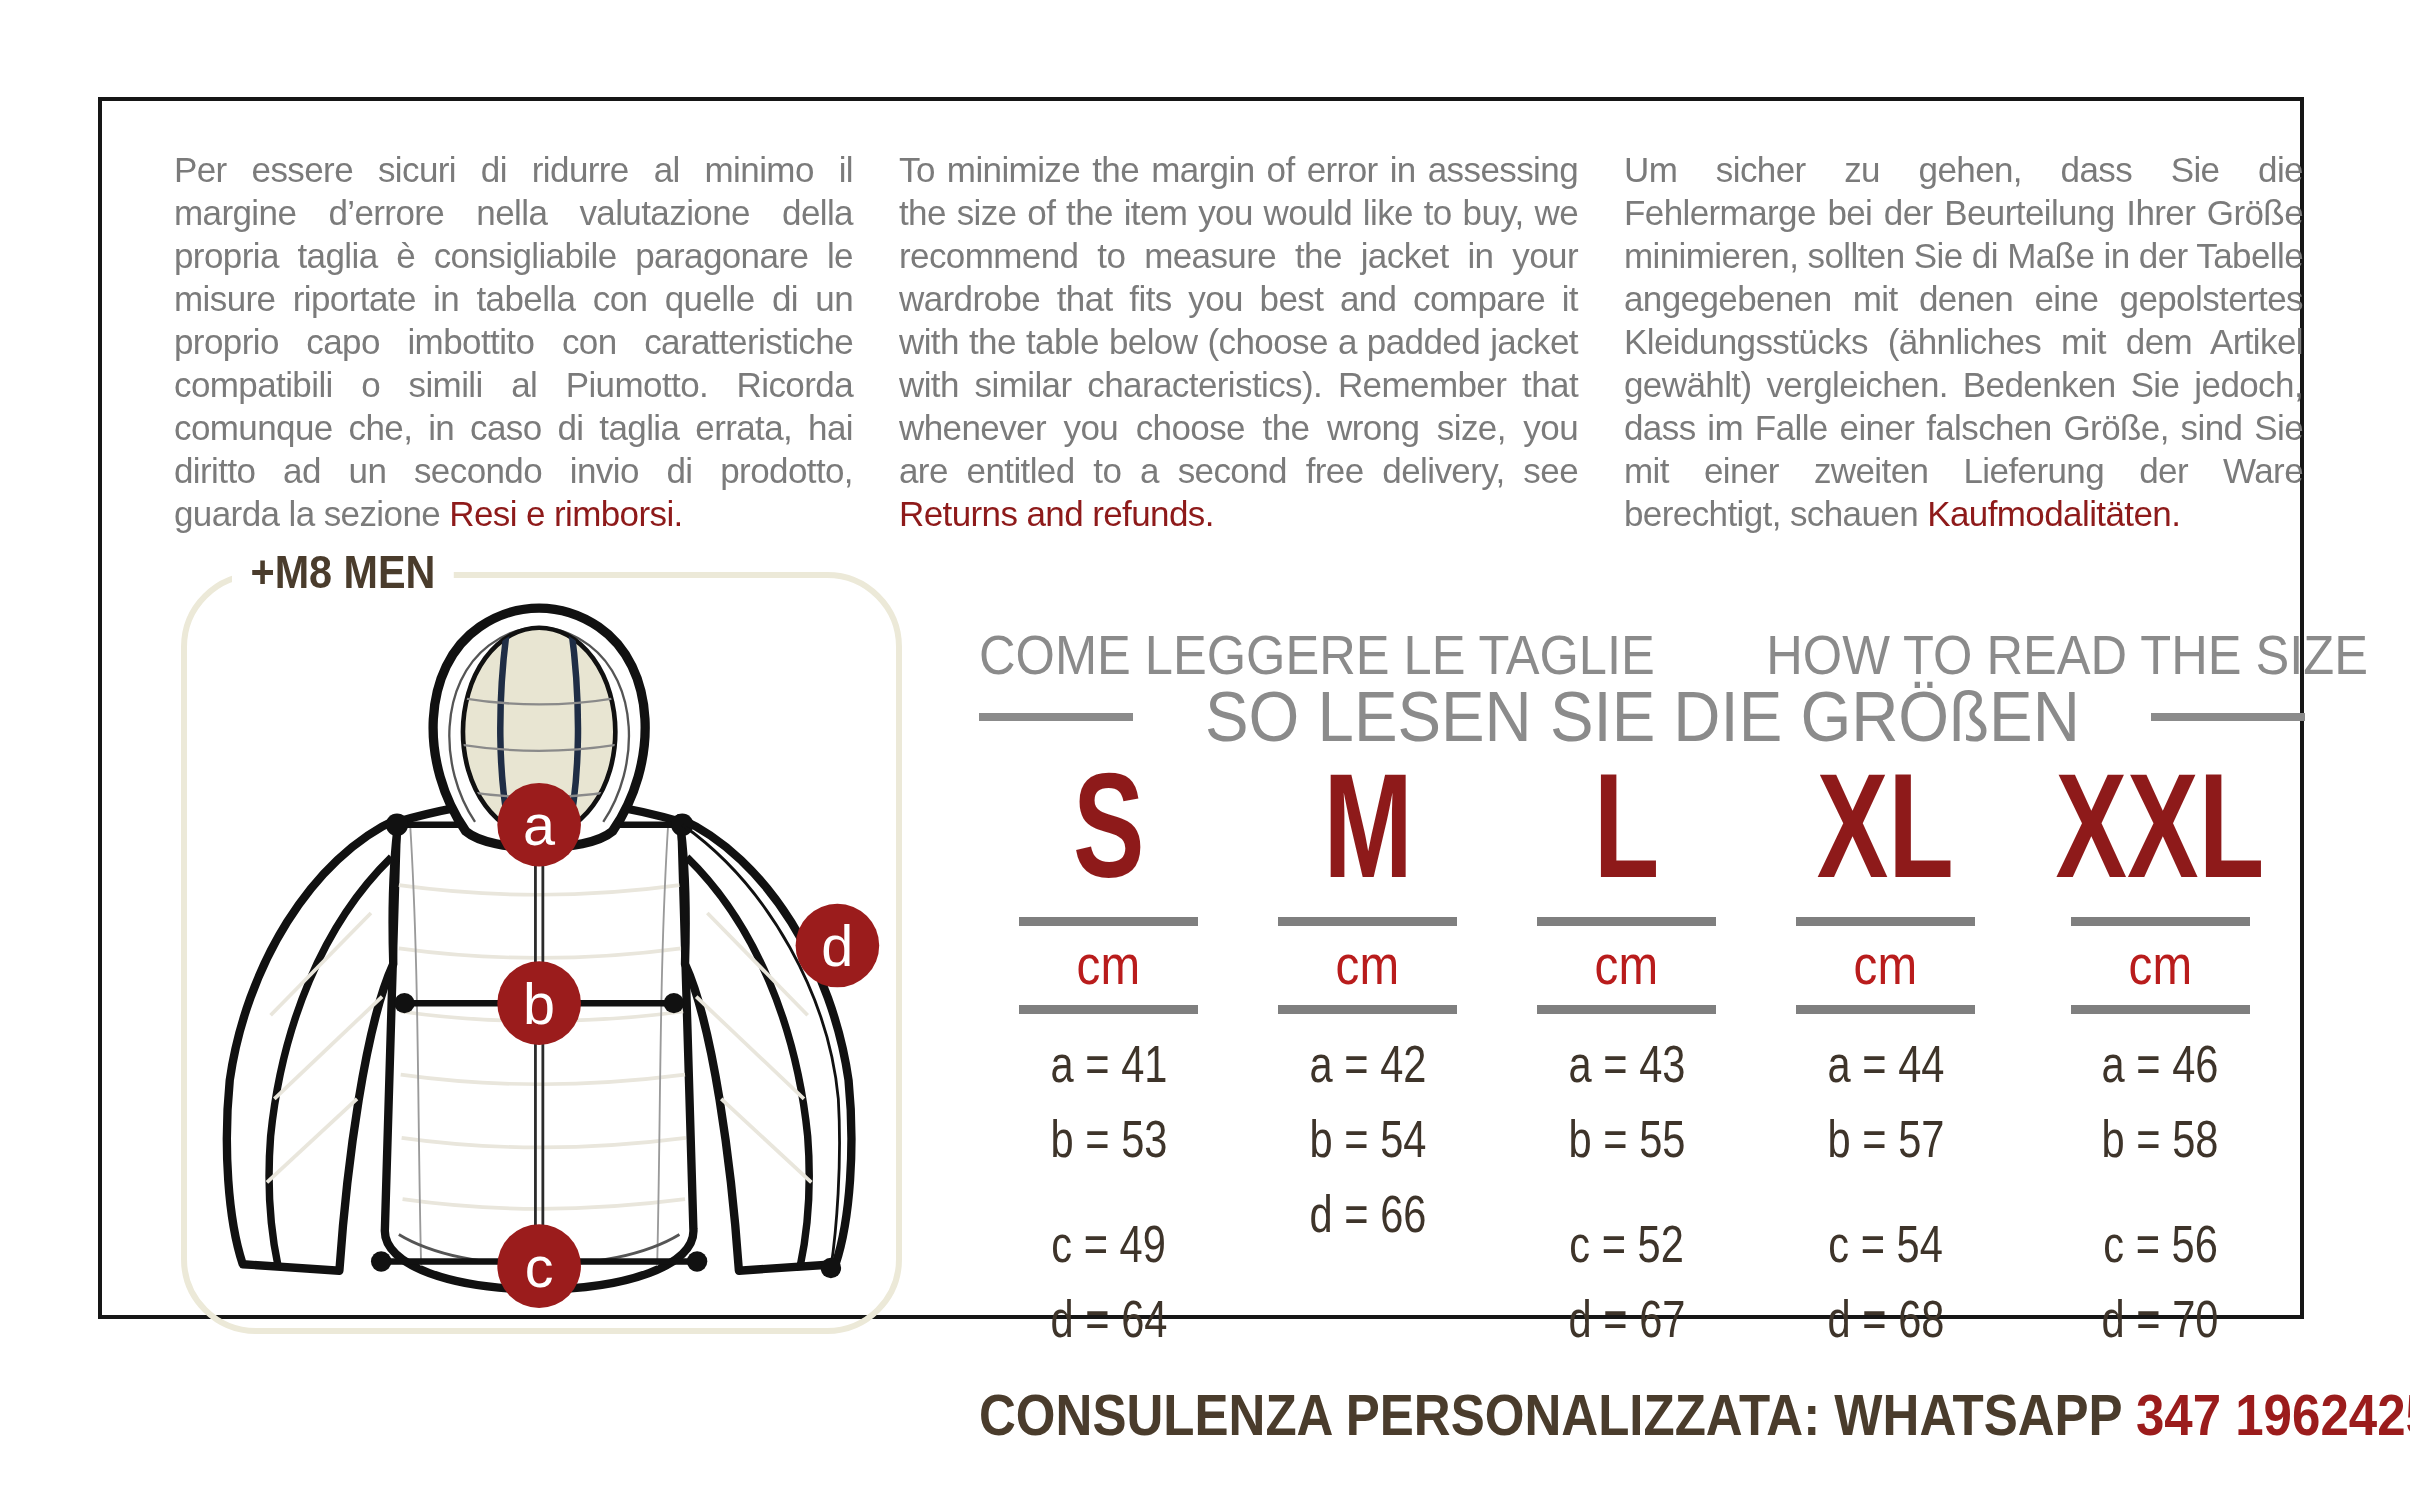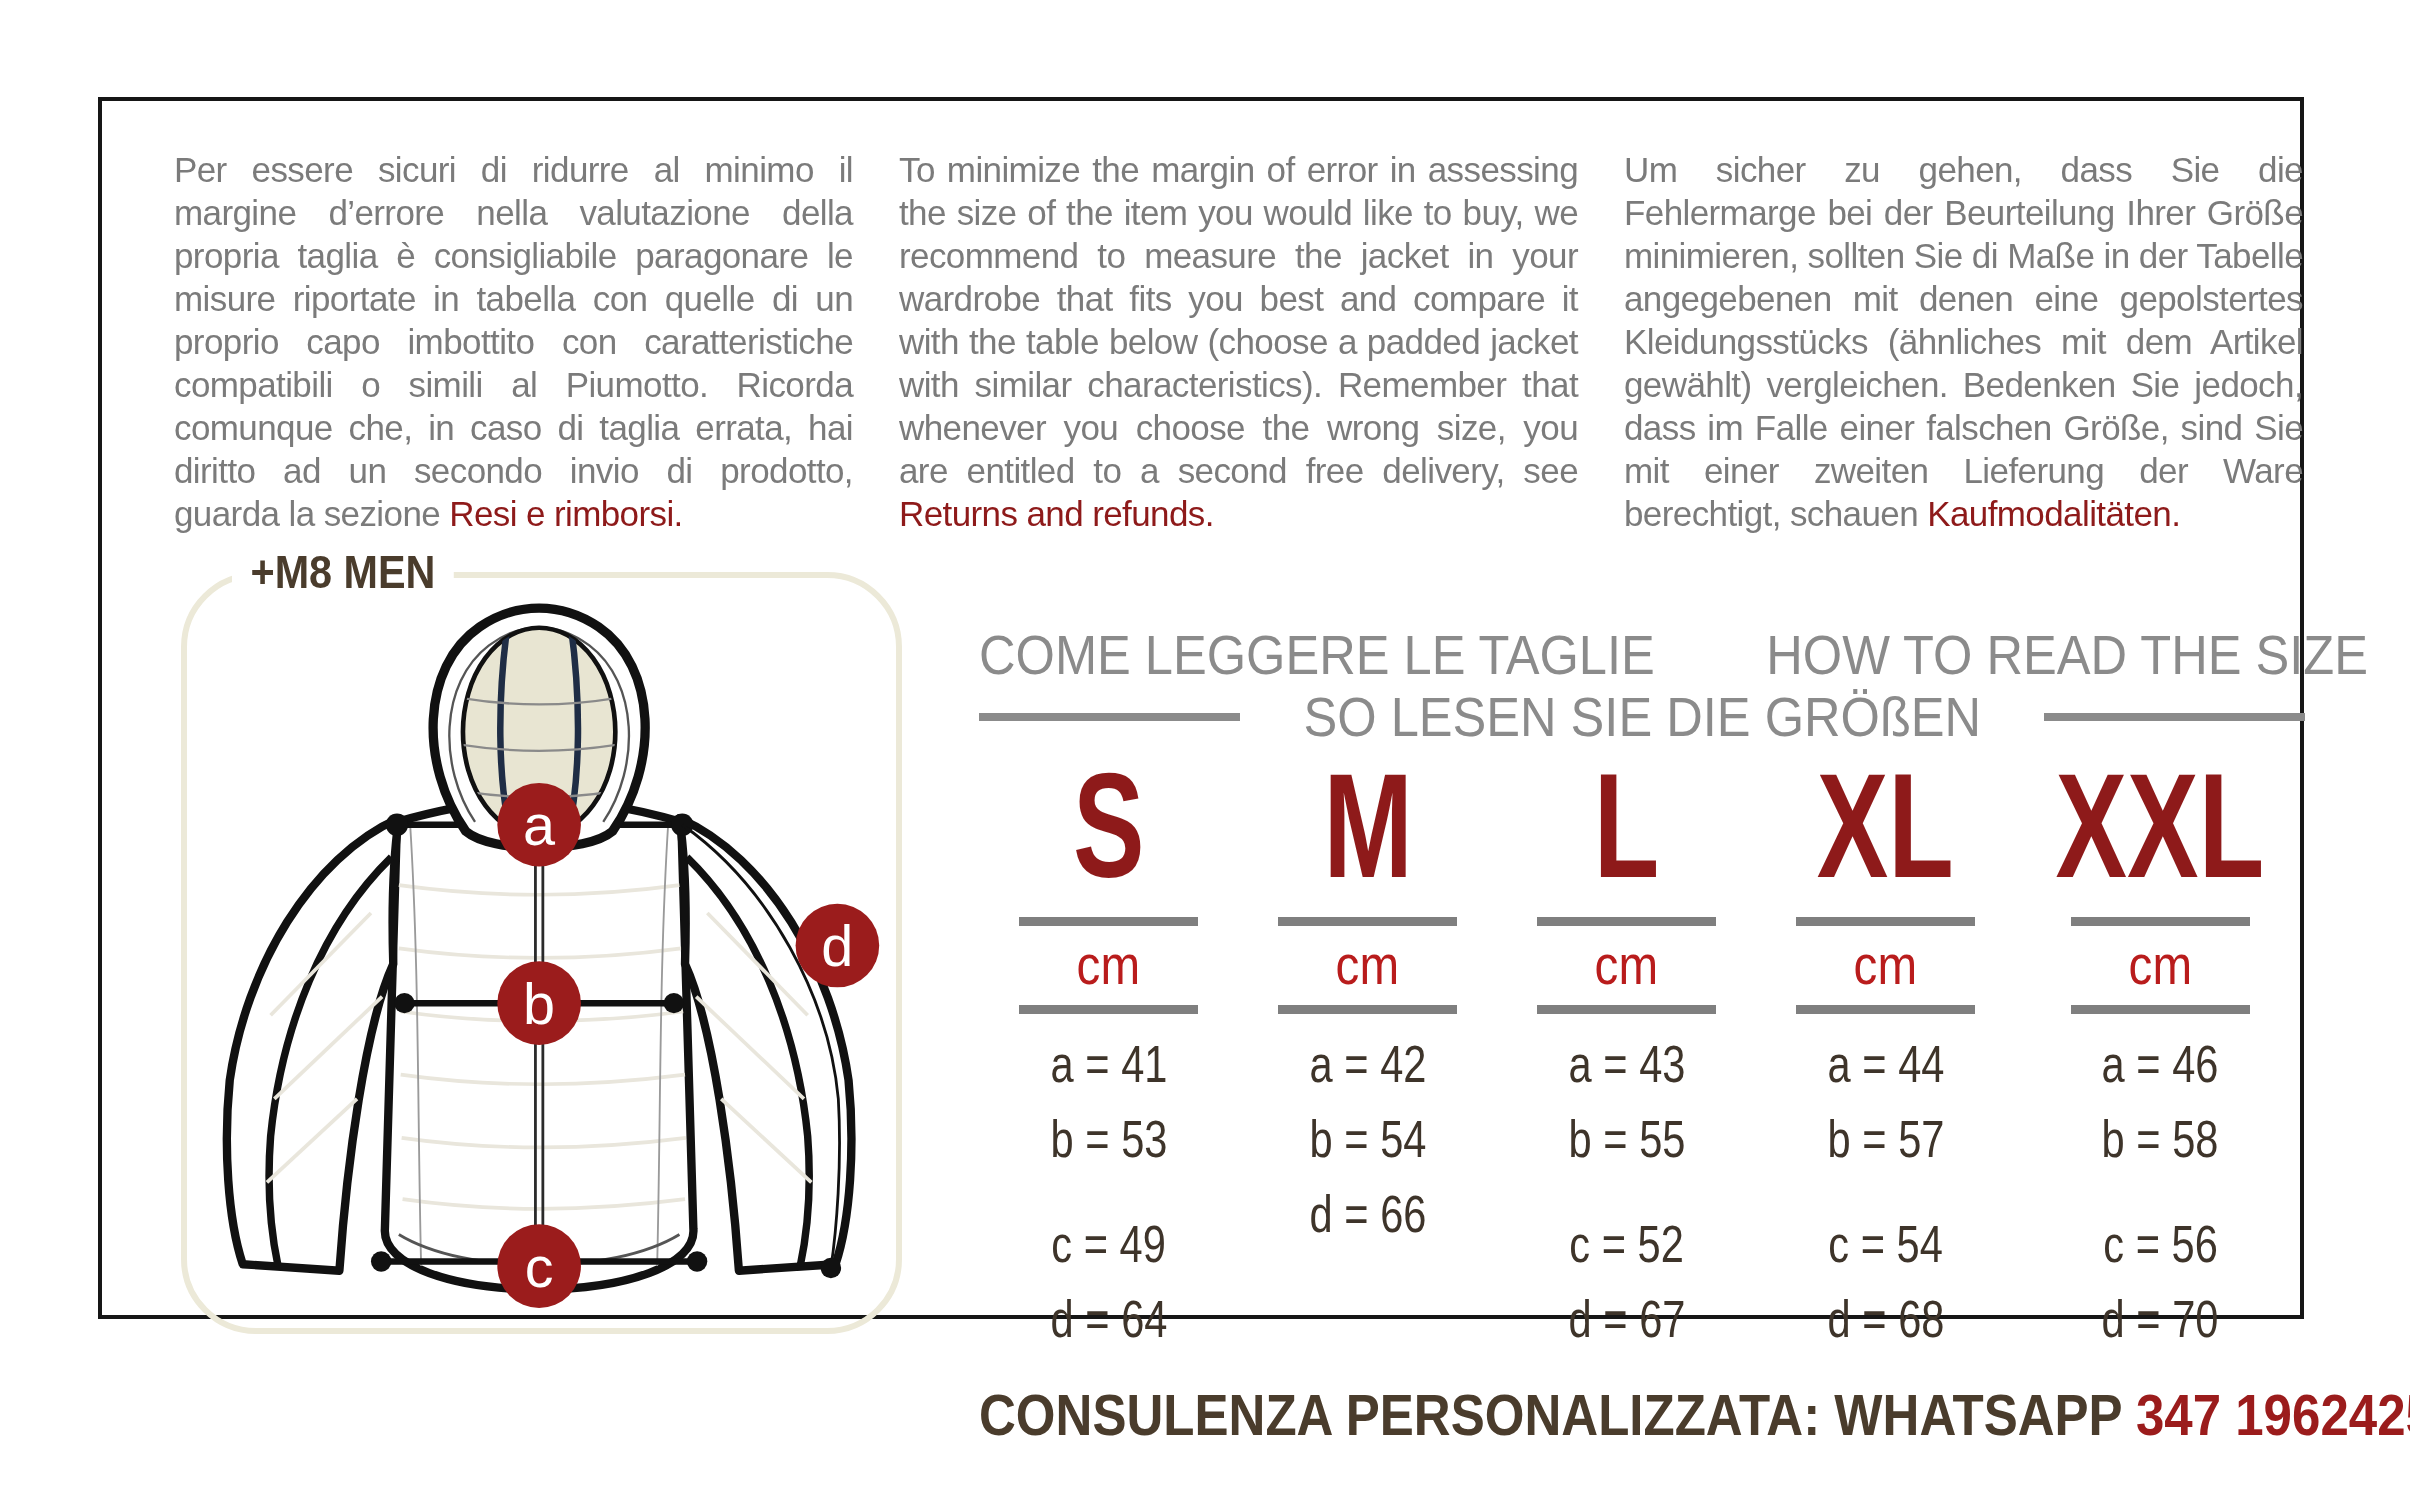--- a/index.html
+++ b/index.html
@@ -44,21 +44,21 @@
     position: absolute; left: 877px; top: 493px; width: 1326px; margin-top: 32px;
   }
   .title1 {
     display: flex; justify-content: space-between; align-items: flex-end;
     color: #8b8b8b; font-size: 55px; line-height: 58px; white-space: nowrap;
   }
   .title1 .sq-l { display: inline-block; transform: scaleX(0.92); transform-origin: left center; }
   .title1 .sq-r { display: inline-block; transform: scaleX(0.92); transform-origin: right center; }
   .title2 {
     display: flex; align-items: center; gap: 34px; margin-top: 3.8px;
-    color: #8b8b8b; font-size: 55px; line-height: 58px; white-space: nowrap;
+    color: #8b8b8b; font-size: 71px; line-height: 58px; white-space: nowrap;
   }
   .title2 .rule { flex: 1; height: 8.5px; background: #8b8b8b; }
   .title2 .sq-c { display: inline-block; transform: scaleX(0.92); transform-origin: center; }
   .columns {
     display: grid; grid-template-columns: repeat(5, 1fr); margin-top: 11.3px;
   }
   .size-col { text-align: center; }
   .size-letter {
     font-size: 149px; line-height: 137px; font-weight: bold; color: #8e1a1a;
   }

